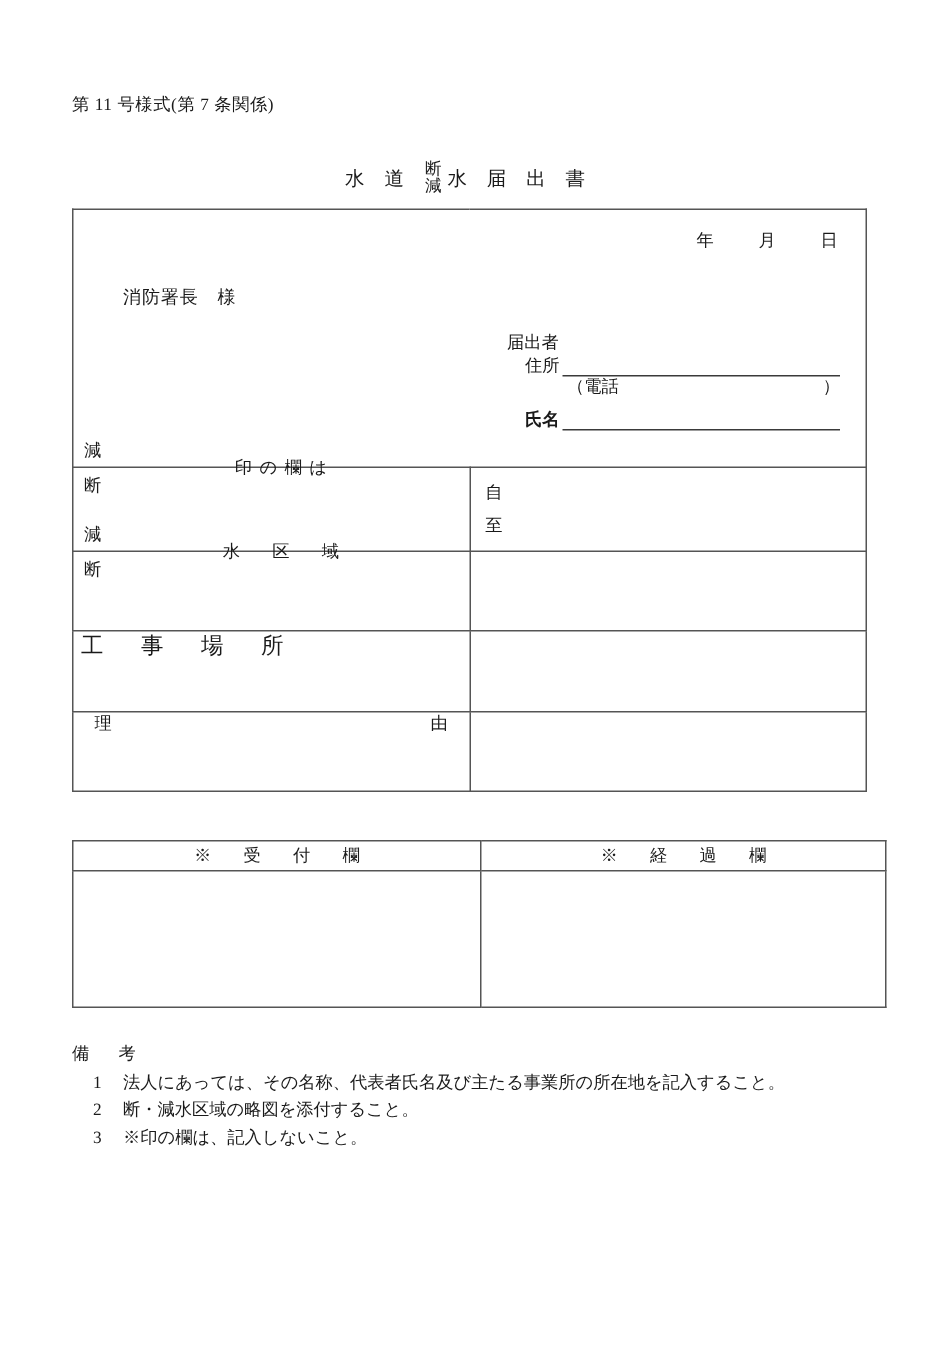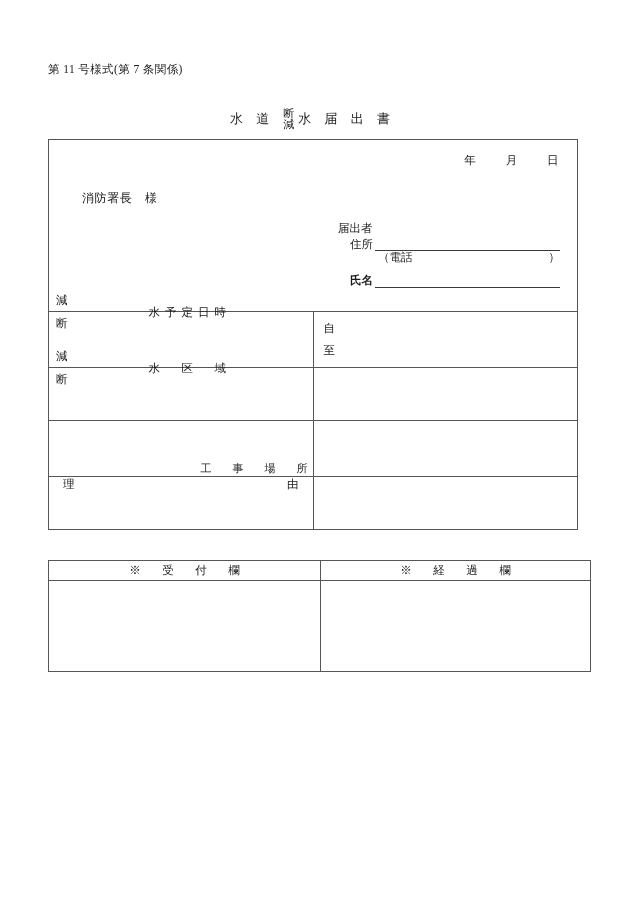--- a/index.html
+++ b/index.html
@@ -99,21 +99,20 @@
   .submitter {
     position: absolute;
     left: 289px;
     top: 81px;
     width: 222px;
     font-size: 11.5px;
   }
   .sub-title { padding-left: 0px; }
   .sub-row {
     display: flex;
-    align-items: flex-end;
     margin-top: 1px;
     padding-left: 12px;
   }
   .sub-label {
     white-space: nowrap;
     padding-right: 2px;
     line-height: 1.25;
   }
   .sub-rule {
     flex: 1;
@@ -136,25 +135,24 @@
   .name-row { margin-top: 8px; font-weight: bold; }
 
   
   .lbl-cell {
     width: 120px;
     position: relative;
     vertical-align: middle;
   }
   .lbl-plain {
     display: block;
-    text-align: right;
+    text-align: left;
     letter-spacing: 5px;
     padding-left: 5px;
-    font-size: 11px;
-    margin-top: 40px;
+    font-size: 15px;
   }
   .lbl-spread {
     display: flex;
     justify-content: space-between;
     padding: 0 14px;
     font-size: 11.5px;
   }
   .lbl-stacked {
     position: relative;
     height: 100%;
@@ -301,21 +299,21 @@
             </div>
           </div>
 
         </td>
       </tr>
 
       <tr class="r-datetime">
         <td class="lbl-cell">
           <div class="lbl-stacked">
             <span class="stack-top">断</span>
-            <span class="stack-main">水予定日時</span>
+            <span class="stack-main">印の欄は</span>
             <span class="stack-bot">減</span>
           </div>
         </td>
         <td class="val-cell">
           <div class="fromto">
             <span>自</span>
             <span>至</span>
           </div>
         </td>
       </tr>
@@ -357,14 +355,30 @@
         <td class="bt-head col-left">※　受　付　欄</td>
         <td class="bt-head col-right">※　経　過　欄</td>
       </tr>
       <tr>
         <td class="bt-body"></td>
         <td class="bt-body"></td>
       </tr>
     </tbody>
   </table>
 
+  <div class="notes">
+    <div class="notes-title">備　考</div>
+
+    <div class="note-item">
+      <span class="note-num">1</span>
+      <span class="note-text">法人にあっては、その名称、代表者氏名及び主たる事業所の所在地を記入すること。</span>
+    </div>
+    <div class="note-item">
+      <span class="note-num">2</span>
+      <span class="note-text">断・減水区域の略図を添付すること。</span>
+    </div>
+    <div class="note-item">
+      <span class="note-num">3</span>
+      <span class="note-text">※印の欄は、記入しないこと。</span>
+    </div>
+  </div>
 
 </div>
 
 </body></html>

